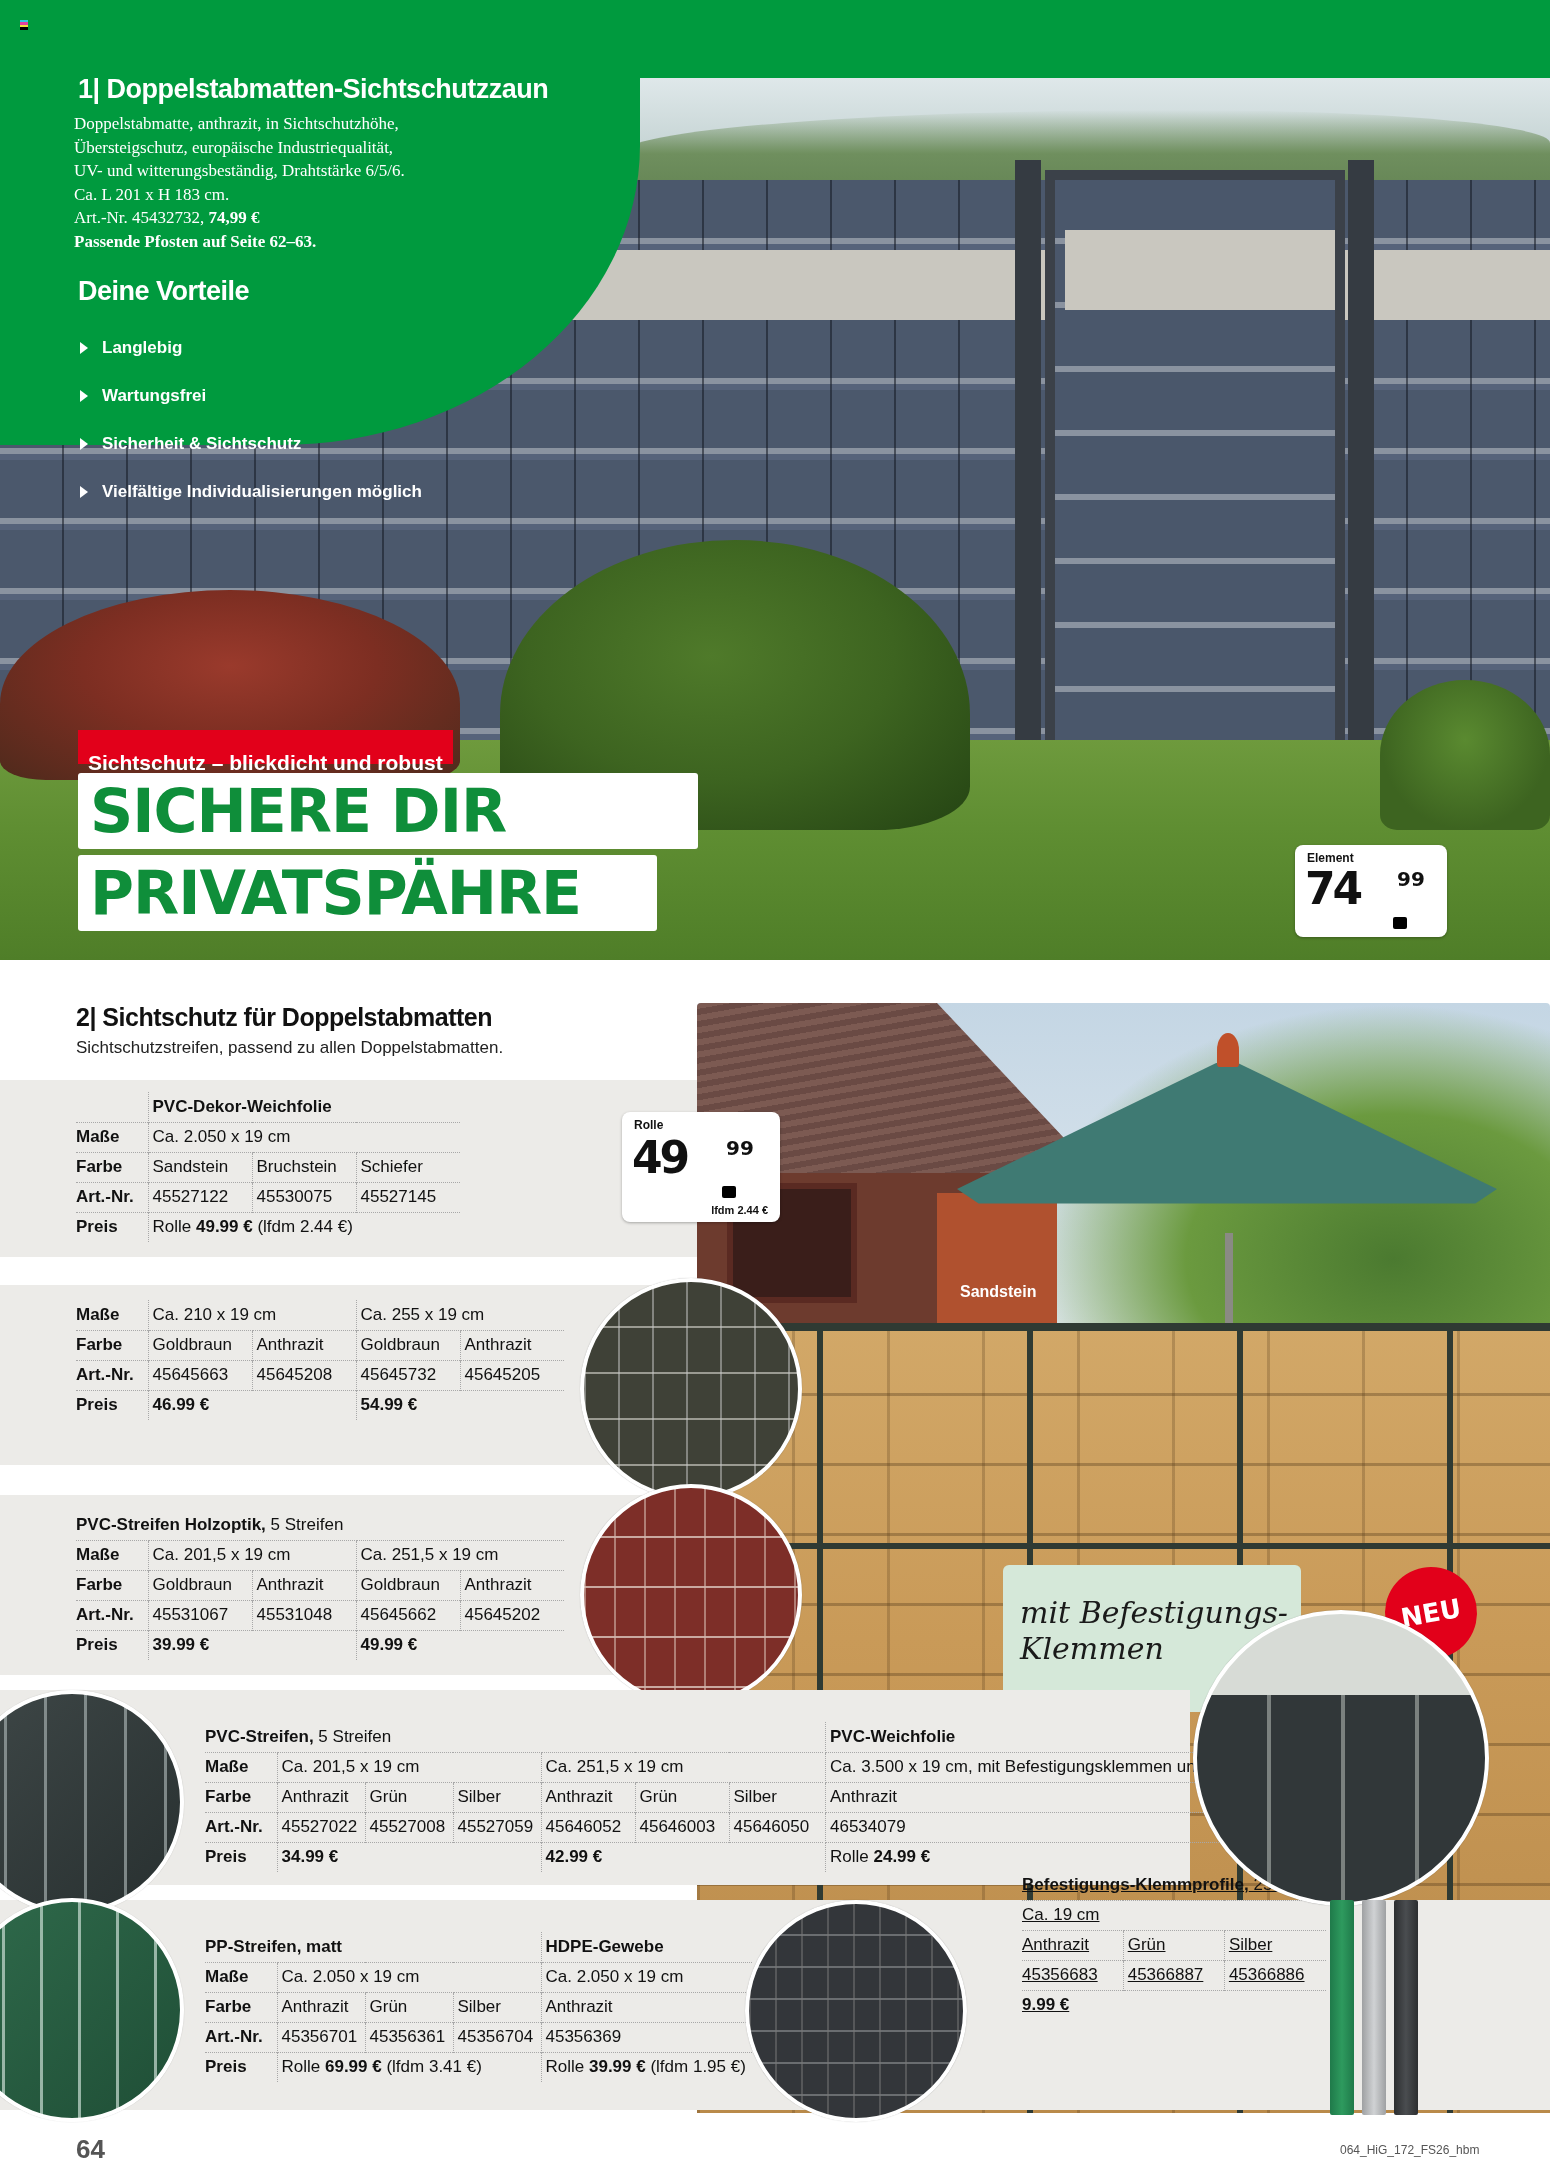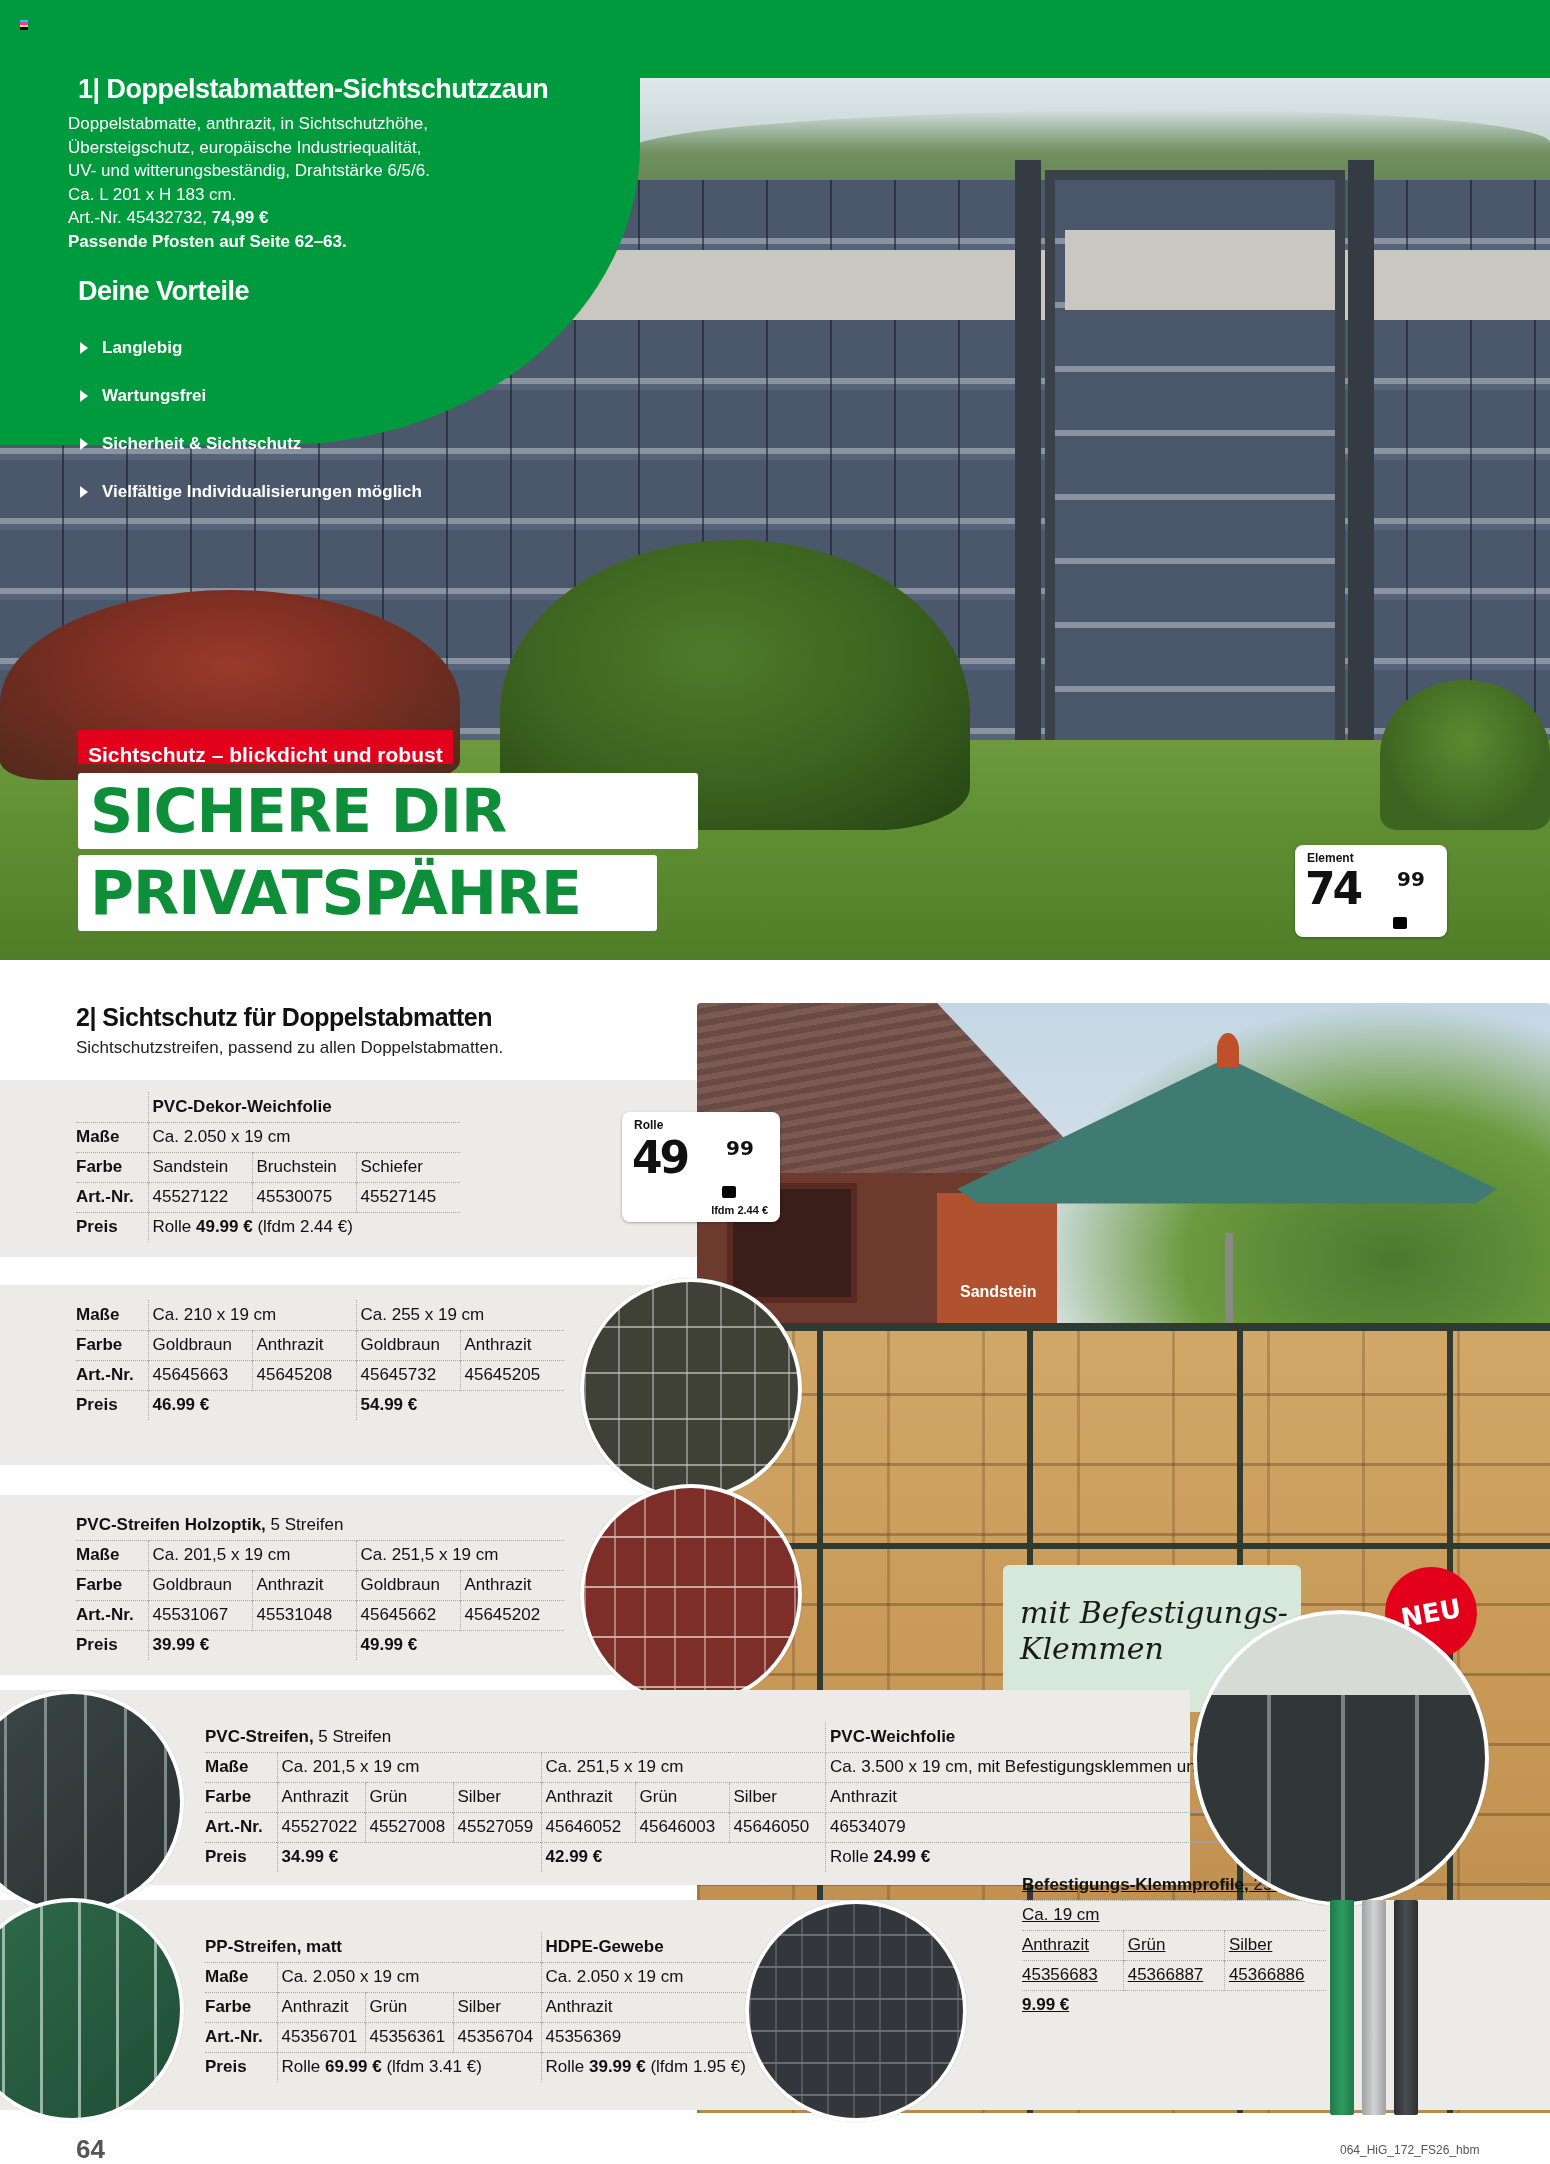--- a/index.html
+++ b/index.html
@@ -31,28 +31,28 @@
   .hero-bush-green { left: 500px; top: 540px; width: 470px; height: 290px; border-radius: 50% 50% 20% 20% / 60% 60% 15% 15%;
     background: radial-gradient(ellipse at 45% 40%, #4f7a2a 0%, #3d6420 50%, #244313 100%); }
   .hero-bush-right { left: 1380px; top: 680px; width: 170px; height: 150px; border-radius: 50% 50% 10% 10%;
     background: radial-gradient(ellipse at 50% 40%, #5a8a30 0%, #3d6420 70%); }
   .hero-green-panel { left: 0; top: 0; width: 640px; height: 445px; background: #009a3e;
     border-bottom-right-radius: 360px 300px; }
   .reg-mark { left: 20px; top: 20px; width: 8px; height: 10px;
     background: linear-gradient(180deg, #30c8e0 0 25%, #e040a0 25% 50%, #f0e040 50% 75%, #000 75% 100%); }
 
   .h1 { left: 78px; top: 74px; font-size: 27px; font-weight: 700; color: #fff; letter-spacing: -0.5px; }
-  .h1-desc { left: 68px; top: 112px; width: 520px; font-size: 17px; line-height: 23.5px; color: #fff; font-family: Liberation Sans, sans-serif; }
+  .h1-desc { left: 74px; top: 112px; width: 520px; font-size: 17px; line-height: 23.5px; color: #fff; font-family: Liberation Serif, serif; }
   .h1-desc b { font-weight: 700; }
   .adv-title { left: 78px; top: 276px; font-size: 27px; font-weight: 700; color: #fff; letter-spacing: -0.5px; }
   .adv-list { left: 78px; top: 313px; list-style: none; }
   .adv-list li { font-size: 17px; font-weight: 700; color: #fff; height: 26px; line-height: 26px; display: flex; align-items: center; margin-top: 22px; }
   .adv-list .tri { width: 0; height: 0; border-left: 8px solid #fff; border-top: 6px solid transparent; border-bottom: 6px solid transparent; margin-right: 14px; margin-left: 2px; }
 
-  .red-tag { left: 78px; top: 730px; height: 34px; padding: 8px 10px; background: #e2001a; color: #fff; font-size: 21px; font-weight: 700; line-height: 34px; }
+  .red-tag { left: 78px; top: 730px; height: 34px; padding: 16px 10px; background: #e2001a; color: #fff; font-size: 21px; font-weight: 700; line-height: 34px; }
   .big-line { left: 78px; height: 76px; background: #fff; border-radius: 3px; color: #0f8e3a; font-size: 60px; font-weight: 900; line-height: 76px; padding: 0 12px; letter-spacing: -1px; font-family: "DejaVu Sans", sans-serif; }
   .big-line.l1 { top: 773px; width: 620px; }
   .big-line.l2 { top: 855px; width: 579px; }
 
   .price-tag { background: #fff; border-radius: 8px; box-shadow: 0 1px 3px rgba(0,0,0,0.3); }
   .price-tag .unit { position: absolute; font-size: 12px; font-weight: 700; }
   .price-tag .int { position: absolute; font-size: 44px; font-weight: 900; letter-spacing: -3px; font-family: "DejaVu Sans", sans-serif; line-height: 1; }
   .price-tag .cents { position: absolute; font-size: 20px; font-weight: 900; font-family: "DejaVu Sans", sans-serif; line-height: 1; }
   .price-tag .dot { position: absolute; width: 14px; height: 12px; background: #000; border-radius: 2px; }
   .price-tag .foot { position: absolute; font-size: 11px; font-weight: 700; }

